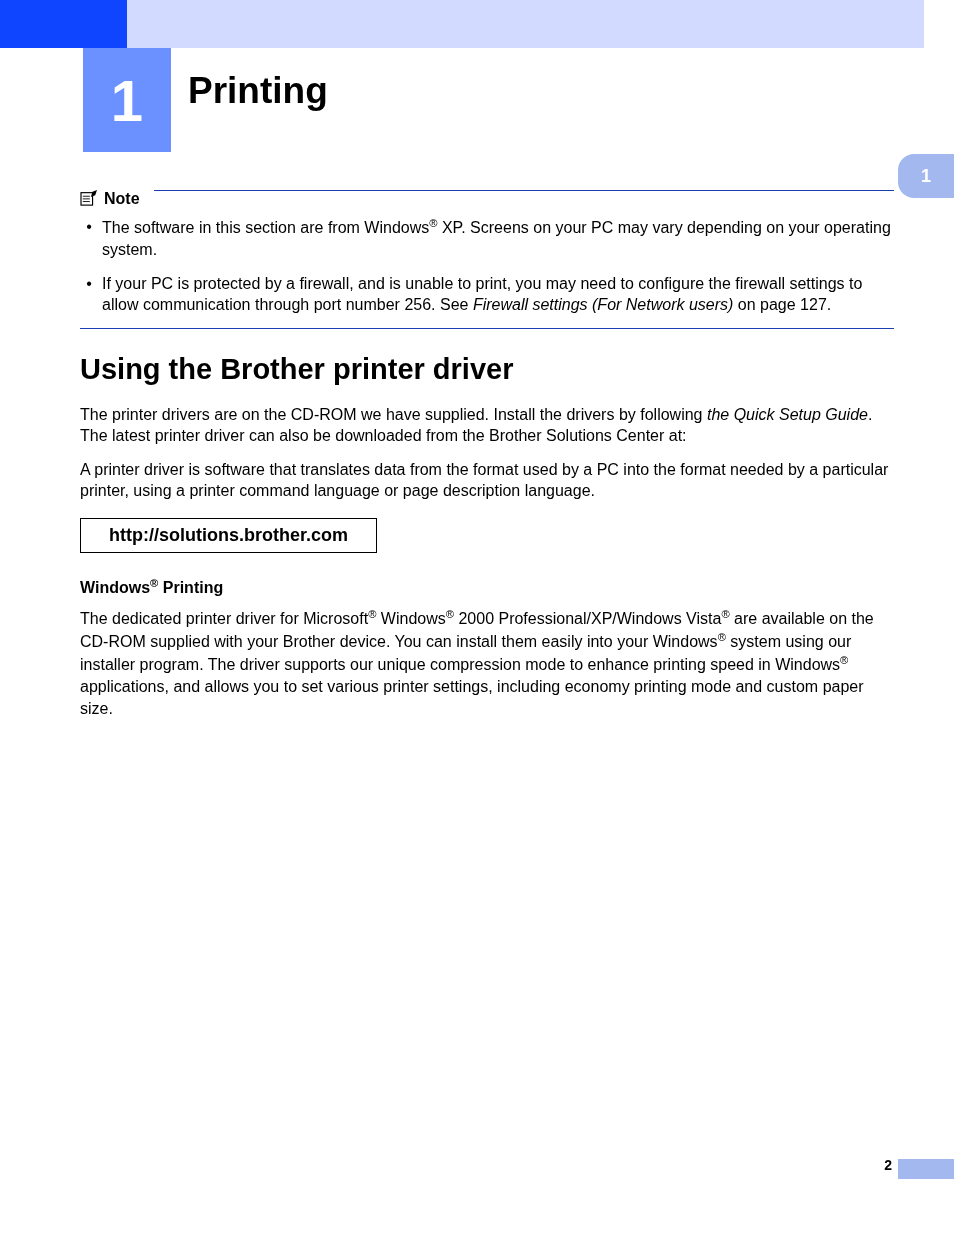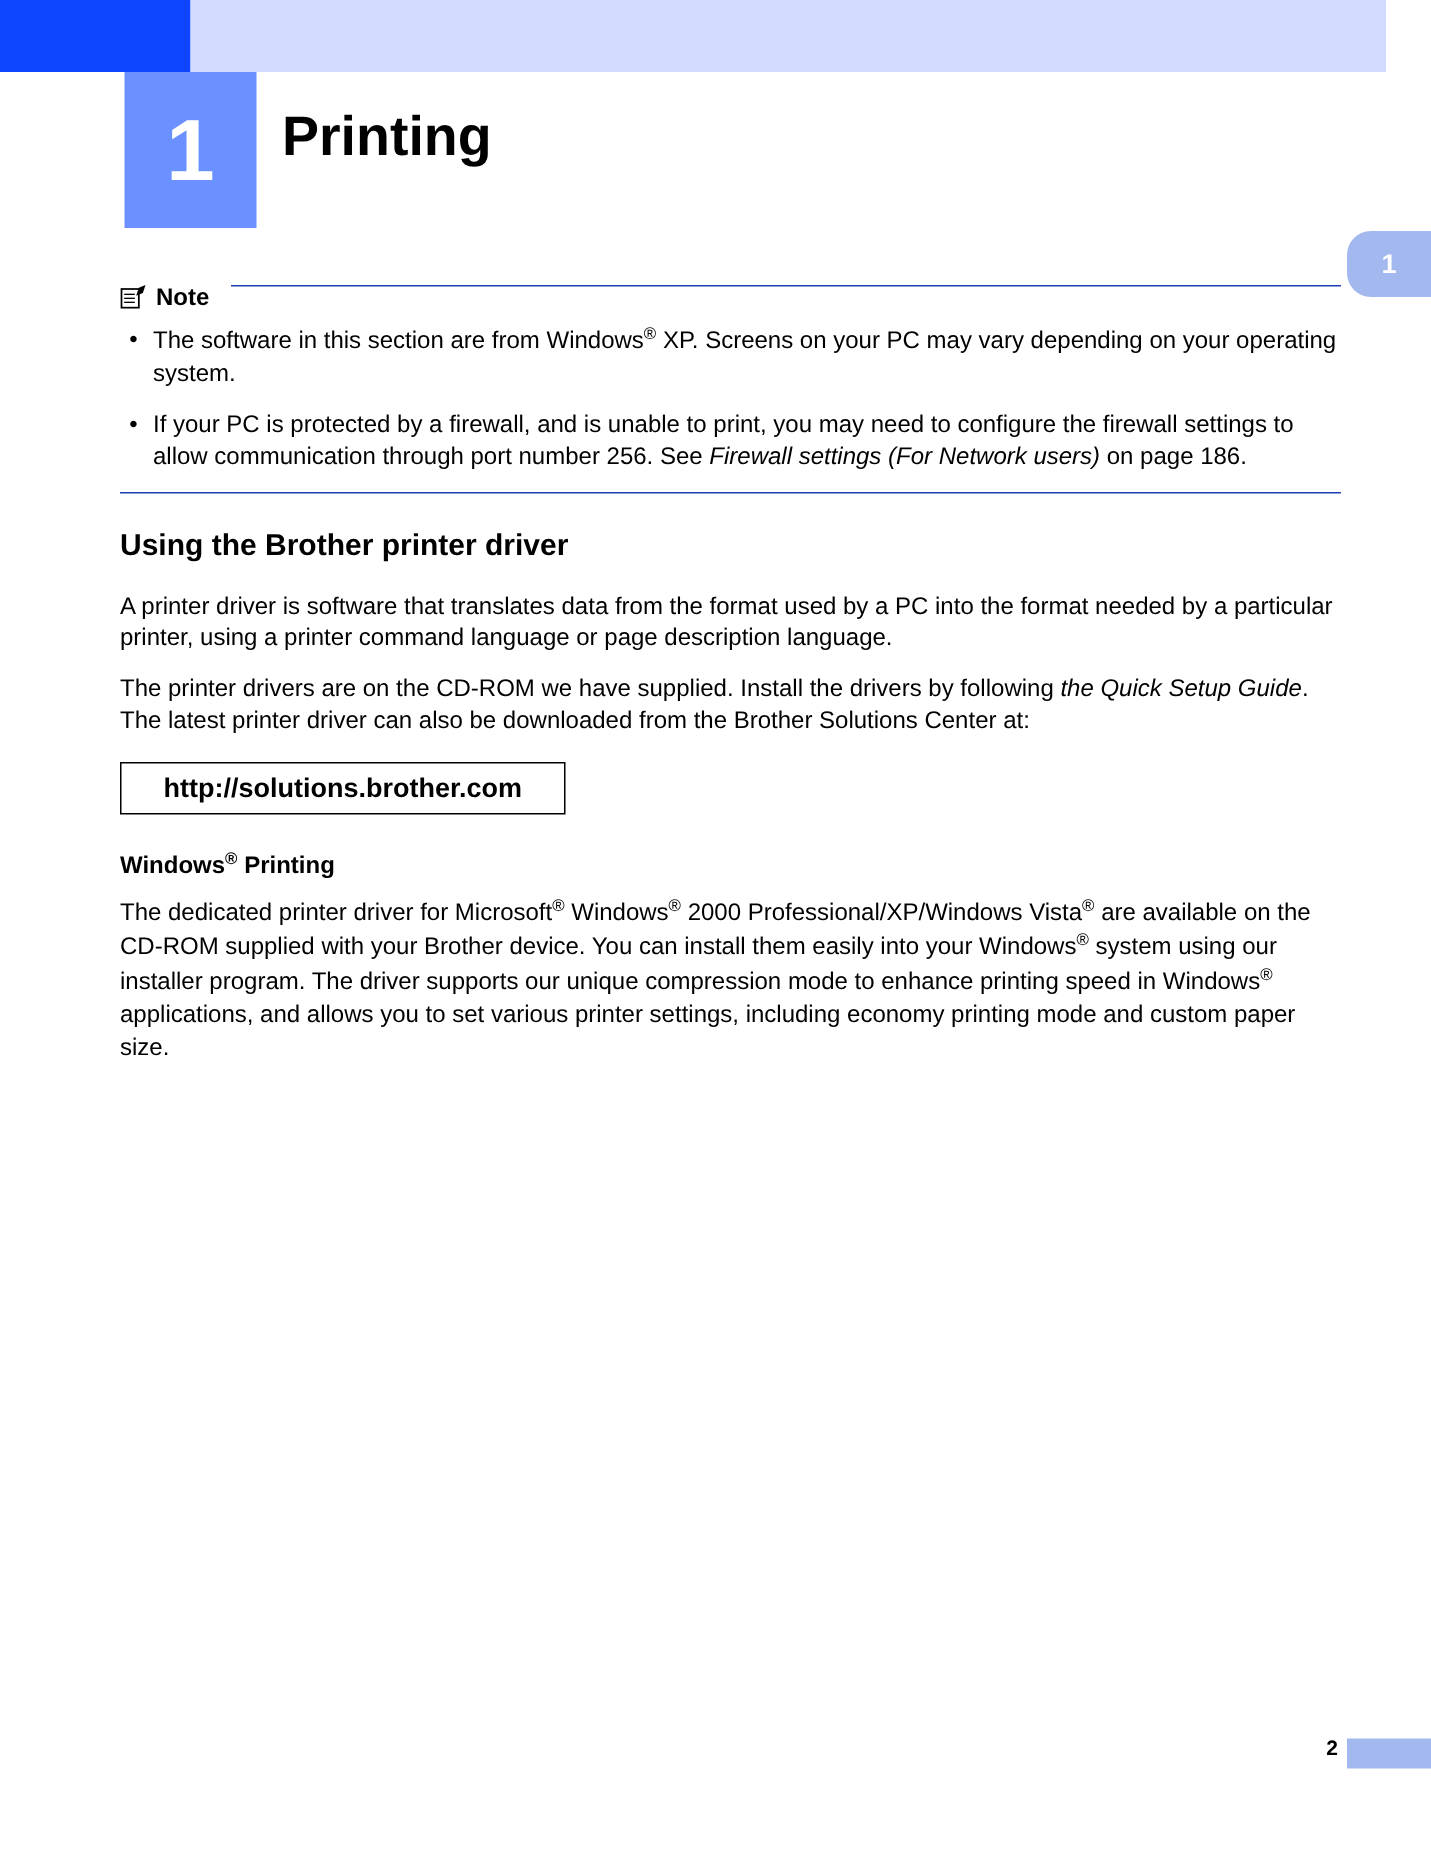--- a/index.html
+++ b/index.html
@@ -16,21 +16,21 @@
   .note-icon { width: 18px; height: 16px; }
   .note-label { font-weight: bold; font-size: 16px; }
   .note-line { flex: 1; height: 1px; background: #1d3fb5; margin-left: 8px; }
   .note-body { margin-top: 8px; padding-left: 4px; }
   .bullet { display: flex; gap: 8px; margin-bottom: 12px; font-size: 16px; line-height: 1.35; }
   .bullet .dot { width: 10px; text-align: center; }
   .bullet .txt { flex: 1; }
   .sup { font-size: 0.7em; vertical-align: super; }
   .italic { font-style: italic; }
   .note-end { height: 1px; background: #1d3fb5; margin-top: 2px; margin-bottom: 24px; }
-  .h2 { font-size: 20px; font-weight: bold; margin-bottom: 18px; margin-top: 18px; font-family: Arial, sans-serif; }
+  .h2 { font-size: 29px; font-weight: bold; margin-bottom: 18px; margin-top: 18px; font-family: Arial, sans-serif; }
   .para { font-size: 16px; line-height: 1.35; margin-bottom: 12px; }
   .url-box { border: 1.5px solid #000; display: inline-block; padding: 6px 28px; font-weight: bold; font-size: 18px; margin: 4px auto 18px auto; }
   .url-wrap { text-align: left; }
   .subhead { font-weight: bold; font-size: 16px; margin-bottom: 10px; margin-top: 6px; }
   .page-num { position: absolute; right: 62px; bottom: 62px; font-weight: bold; font-size: 14px; }
   .bottom-bar { position: absolute; right: 0; bottom: 56px; width: 56px; height: 20px; background: #a2b8ee; }
 </style>
 </head>
 <body>
 
@@ -63,33 +63,33 @@
     <div class="note-body">
       <div class="bullet">
         <div class="dot">•</div>
         <div class="txt">
           <span>The software in this section are from Windows</span><span class="sup">®</span><span> XP. Screens on your PC may vary depending on your operating system.</span>
         </div>
       </div>
       <div class="bullet">
         <div class="dot">•</div>
         <div class="txt">
-          <span>If your PC is protected by a firewall, and is unable to print, you may need to configure the firewall settings to allow communication through port number 256. See </span><span class="italic">Firewall settings (For Network users)</span><span> on page 186.</span>
+          <span>If your PC is protected by a firewall, and is unable to print, you may need to configure the firewall settings to allow communication through port number 256. See </span><span class="italic">Firewall settings (For Network users)</span><span> on page 127.</span>
         </div>
       </div>
     </div>
     <div class="note-end"></div>
 
     <div class="h2">Using the Brother printer driver</div>
 
-    <div class="para">A printer driver is software that translates data from the format used by a PC into the format needed by a particular printer, using a printer command language or page description language.</div>
-
     <div class="para">
       <span>The printer drivers are on the CD-ROM we have supplied. Install the drivers by following </span><span class="italic">the Quick Setup Guide</span><span>. The latest printer driver can also be downloaded from the Brother Solutions Center at:</span>
     </div>
+
+    <div class="para">A printer driver is software that translates data from the format used by a PC into the format needed by a particular printer, using a printer command language or page description language.</div>
 
     <div class="url-wrap">
       <div class="url-box"><span>http://solutions.brother.com</span></div>
     </div>
 
     <div class="subhead">
       <span>Windows</span><span class="sup">®</span><span> Printing</span>
     </div>
 
     <div class="para">

